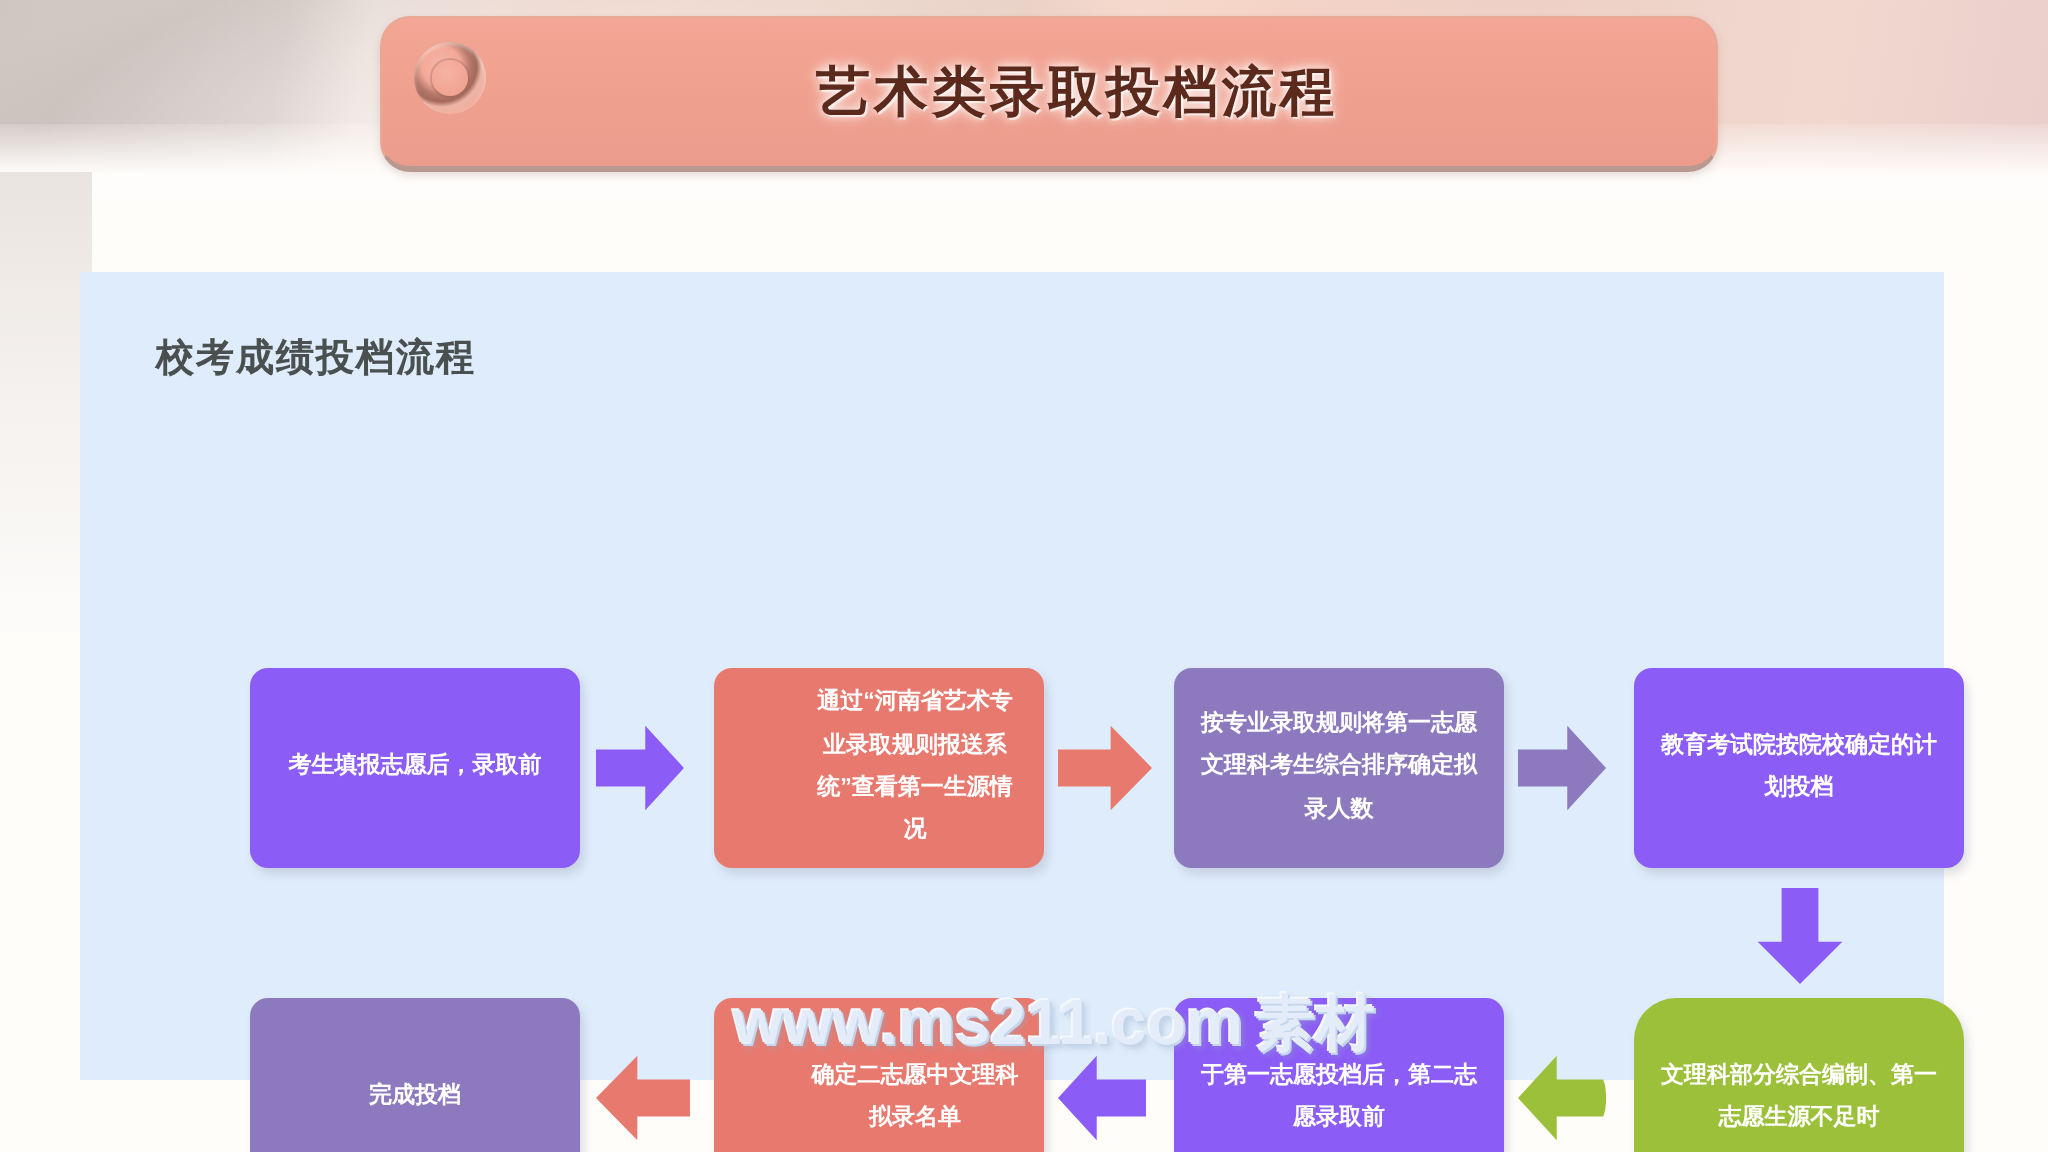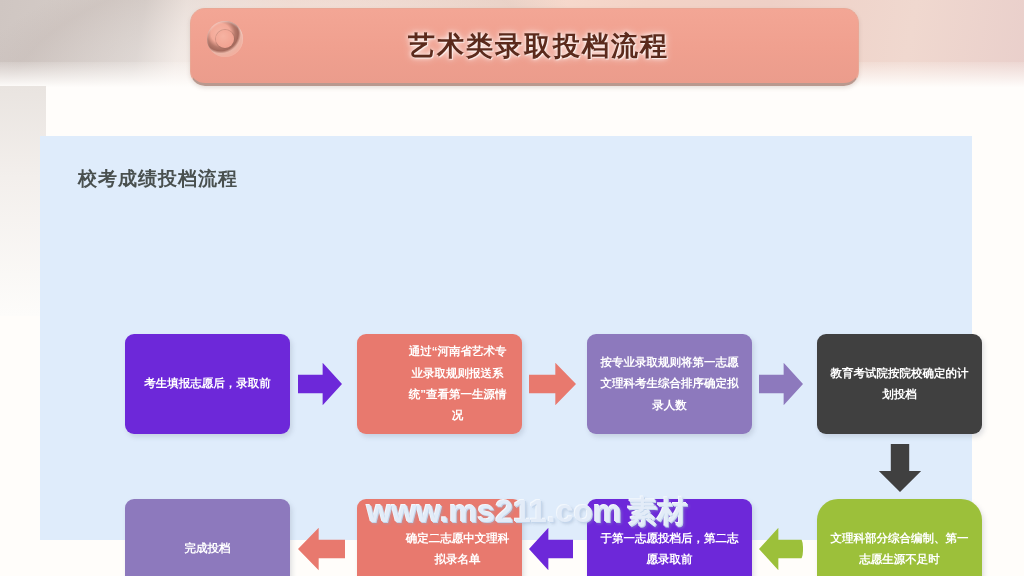--- a/index.html
+++ b/index.html
@@ -88,24 +88,24 @@
     padding: 6px 11px;
     box-shadow: 2px 3px 5px rgba(110,120,140,.22);
   }
   .r1 { top: 198px; width: 165px; height: 100px; }
   .r2 { top: 363px; width: 165px; height: 100px; }
   .c1 { left: 85px; }
   .c2 { left: 317px; }
   .c3 { left: 547px; }
   .c4 { left: 777px; }
 
-  .bg-brown  { background: #6d28d9; }
+  .bg-brown  { background: #8b5cf6; }
   .bg-salmon { background: #e8796e; padding-left: 47px; }
   .bg-purple { background: #8d79bd; }
-  .bg-teal   { background: #404040; }
+  .bg-teal   { background: #8b5cf6; }
   .bg-green  { background: #9cc03a; border-radius: 21px; }
 
   
   .arrow-r, .arrow-l {
     position: absolute; width: 44px; height: 46px;
   }
   .arrow-r { clip-path: polygon(0% 30%, 56% 30%, 56% 4%, 100% 50%, 56% 96%, 56% 70%, 0% 70%); }
   .arrow-l { clip-path: polygon(100% 30%, 44% 30%, 44% 4%, 0% 50%, 44% 96%, 44% 70%, 100% 70%); }
   .arrow-d {
     position: absolute; width: 46px; height: 48px;

